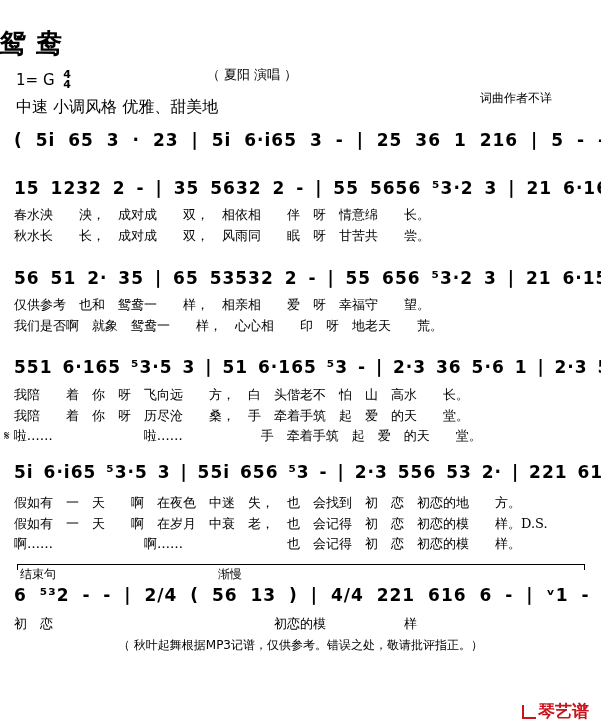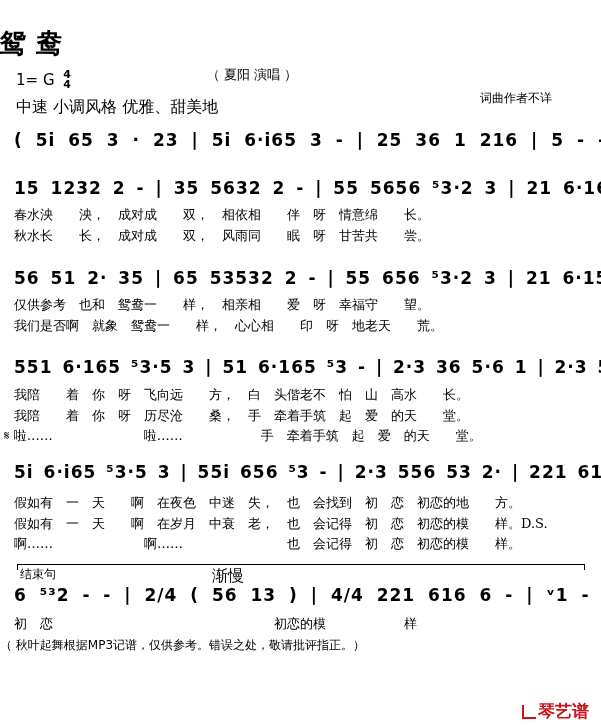--- a/index.html
+++ b/index.html
@@ -8,21 +8,21 @@
   .abs{position:absolute;white-space:nowrap;}
   .title{left:0;width:598px;top:26px;font-size:26px;font-weight:bold;letter-spacing:10px;}
   .subtitle{left:0;width:504px;top:66px;text-align:center;font-size:13px;}
   .key{left:16px;top:70px;font-size:15px;}
   .ts{display:inline-block;vertical-align:middle;text-align:center;font-weight:bold;font-size:11px;line-height:10px;margin-left:4px;}
   .tempo{left:16px;top:97px;font-size:16px;font-family:"DejaVu Serif",serif;}
   .credit{left:480px;top:90px;font-size:12px;font-family:Liberation Sans, sans-serif;}
   .notes{font-size:17px;font-weight:bold;letter-spacing:1px;}
   .lyr{font-size:13px;font-family:"DejaVu Serif",serif;word-spacing:0;}
   .bar{position:absolute;width:1px;background:#000;}
-  .note-foot{left:0;width:601px;top:637px;font-size:12px;}
+  .note-foot{left:0;width:601px;top:637px;text-align:center;font-size:12px;}
   .logo{left:522px;top:700px;font-size:17px;font-weight:bold;color:#c8141c;}
   .brk{position:absolute;border-top:1px solid #000;}
 </style>
 </head>
 <body>
 
 <div class="abs title">鸳鸯</div>
 <div class="abs subtitle">（ 夏阳 演唱 ）</div>
 <div class="abs key">
   <span>1= G</span>
@@ -51,21 +51,21 @@
 
 <div class="abs notes" style="left:14px;top:462px;word-spacing:3px;">5i 6·i65 ⁵3·5 3 | 55i 656 ⁵3 - | 2·3 556 53 2· | 221 616 1 - :‖</div>
 <div class="abs lyr" style="left:14px;top:494px;">假如有　一　天　　啊　在夜色　中迷　失，　也　会找到　初　恋　初恋的地　　方。</div>
 <div class="abs lyr" style="left:14px;top:515px;">假如有　一　天　　啊　在岁月　中衰　老，　也　会记得　初　恋　初恋的模　　样。D.S.</div>
 <div class="abs lyr" style="left:14px;top:535px;">啊……　　　　　　　啊……　　　　　　　　也　会记得　初　恋　初恋的模　　样。</div>
 
 <div class="brk" style="left:17px;top:564px;width:567px;"></div>
 <div class="bar" style="left:17px;top:564px;height:6px;"></div>
 <div class="bar" style="left:584px;top:564px;height:6px;"></div>
 <div class="abs" style="left:20px;top:566px;font-size:12px;">结束句</div>
-<div class="abs" style="left:212px;top:566px;font-size:16px;font-family:'DejaVu Serif',serif;">渐慢</div>
+<div class="abs" style="left:218px;top:566px;font-size:12px;font-family:'DejaVu Serif',serif;">渐慢</div>
 <div class="abs notes" style="left:14px;top:585px;word-spacing:6px;">6 ⁵³2 - - | 2/4 ( 56 13 ) | 4/4 221 616 6 - | ᵛ1 - - - | 1 - - - ‖</div>
 <div class="abs lyr" style="left:14px;top:615px;">初　恋　　　　　　　　　　　　　　　　　初恋的模　　　　　　样</div>
 
 <div class="abs note-foot">（ 秋叶起舞根据MP3记谱，仅供参考。错误之处，敬请批评指正。）</div>
 
 <div class="abs logo">
   <span style="display:inline-block;width:12px;height:12px;border-left:2px solid #c8141c;border-bottom:2px solid #c8141c;vertical-align:middle;margin-right:2px;"></span><span>琴艺谱</span>
 </div>
 
 </body></html>

